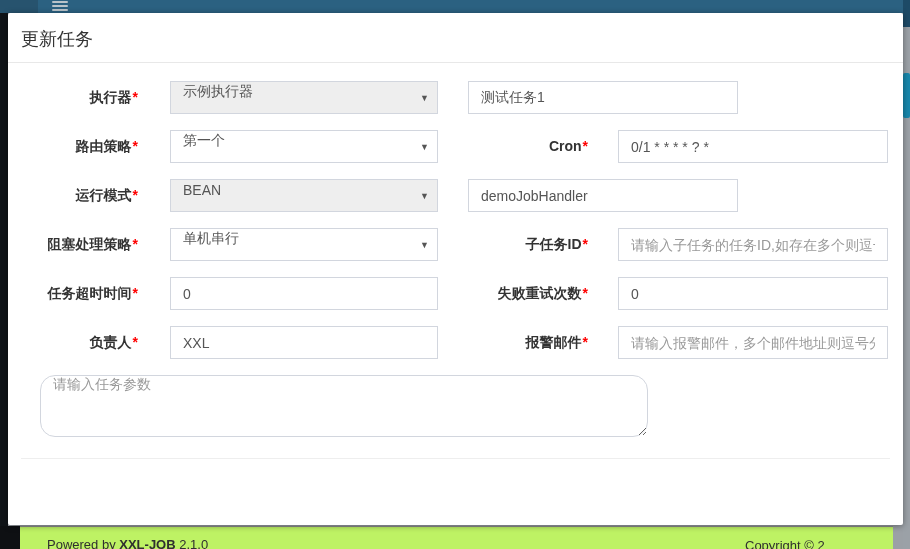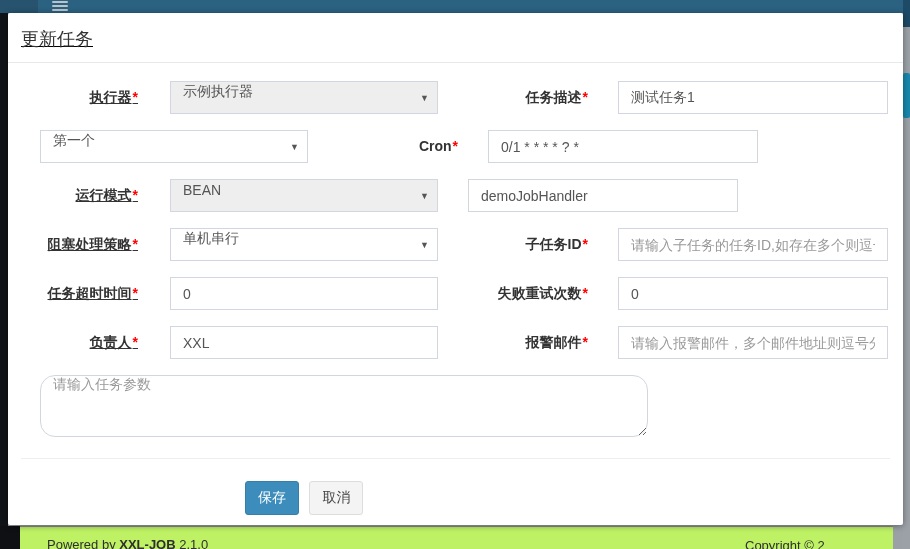--- a/index.html
+++ b/index.html
@@ -18,27 +18,27 @@
   .footer-left b { font-weight:bold; }
   .footer-right { position:absolute; left:725px; top:11px; font-size:13px; color:#2f2f2f; white-space:nowrap; }
 
   
   .scrollbar { position:absolute; left:903px; top:0; width:7px; height:549px; background:#9ba1a7; }
   .scrollbar .sb-top { position:absolute; left:0; top:0; width:7px; height:27px; background:#1d4a66; }
   .scrollbar .sb-thumb { position:absolute; left:0; top:73px; width:7px; height:45px; background:#1887ab; border-radius:2px; }
 
   
   .modal { position:absolute; left:8px; top:13px; width:895px; height:512px; background:#ffffff; border-radius:2px; box-shadow:0 1px 6px rgba(0,0,0,.4); }
-  .modal-header { height:50px; padding:14px 0 16px 13px; border-bottom:1px solid #e8e8e8;text-decoration:underline; }
+  .modal-header { height:50px; padding:14px 0 16px 13px; border-bottom:1px solid #e8e8e8; }
   .modal-title { font-size:18px; color:#333; font-weight:normal; }
 
   .form { padding-top:18px; }
   .frow { display:flex; margin-bottom:16px; }
   .lbl { font-size:14px; font-weight:bold; color:#333; text-align:right; padding-top:8px; white-space:nowrap; overflow:hidden; }
-  .lbl-l { width:130px;text-decoration:underline; }
+  .lbl-l { width:130px; }
   .lbl-r { width:150px; }
   .req { color:#ff0000; margin-left:1px; }
 
   .ctrl { height:33px; border:1px solid #d2d6de; background:#fff; font-size:14px; color:#555; }
   .inp-l { width:268px; margin-left:32px; }
   .inp-r { width:270px; margin-left:30px; }
   input.ctrl { padding:6px 12px; outline:none; }
   input.ctrl::placeholder { color:#999; opacity:1; }
 
   .select { position:relative; display:flex; align-items:center; padding:0 22px 12px 12px; cursor:pointer;text-align:center; }
@@ -89,25 +89,25 @@
   </div>
 
   <div class="form">
 
     <div class="frow">
       <label class="lbl lbl-l"><span>执行器</span><span class="req">*</span></label>
       <div class="ctrl inp-l select disabled">
         <span class="sel-text">示例执行器</span>
         <span class="caret">▼</span>
       </div>
-      <label class="lbl lbl-r"><span>任务描述</span><span class="req">*</span></label>
       <input class="ctrl inp-r" value="测试任务1" style="">
     </div>
 
     <div class="frow">
+      <label class="lbl lbl-l"><span>路由策略</span><span class="req">*</span></label>
       <div class="ctrl inp-l select">
         <span class="sel-text">第一个</span>
         <span class="caret">▼</span>
       </div>
       <label class="lbl lbl-r"><span>Cron</span><span class="req">*</span></label>
       <input class="ctrl inp-r" value="0/1 * * * * ? *" style="">
     </div>
 
     <div class="frow">
       <label class="lbl lbl-l"><span>运行模式</span><span class="req">*</span></label>
@@ -141,18 +141,14 @@
       <label class="lbl lbl-r"><span>报警邮件</span><span class="req">*</span></label>
       <input class="ctrl inp-r" placeholder="请输入报警邮件，多个邮件地址则逗号分隔" style="">
     </div>
 
     <div class="frow ta-row">
       <textarea class="ctrl" placeholder="请输入任务参数" style=""></textarea>
     </div>
 
     <hr class="hr">
 
-    <div class="btn-row">
-      <span class="btn btn-save">保存</span>
-      <span class="btn btn-cancel">取消</span>
-    </div>
   </div>
 </div>
 
 </body></html>

